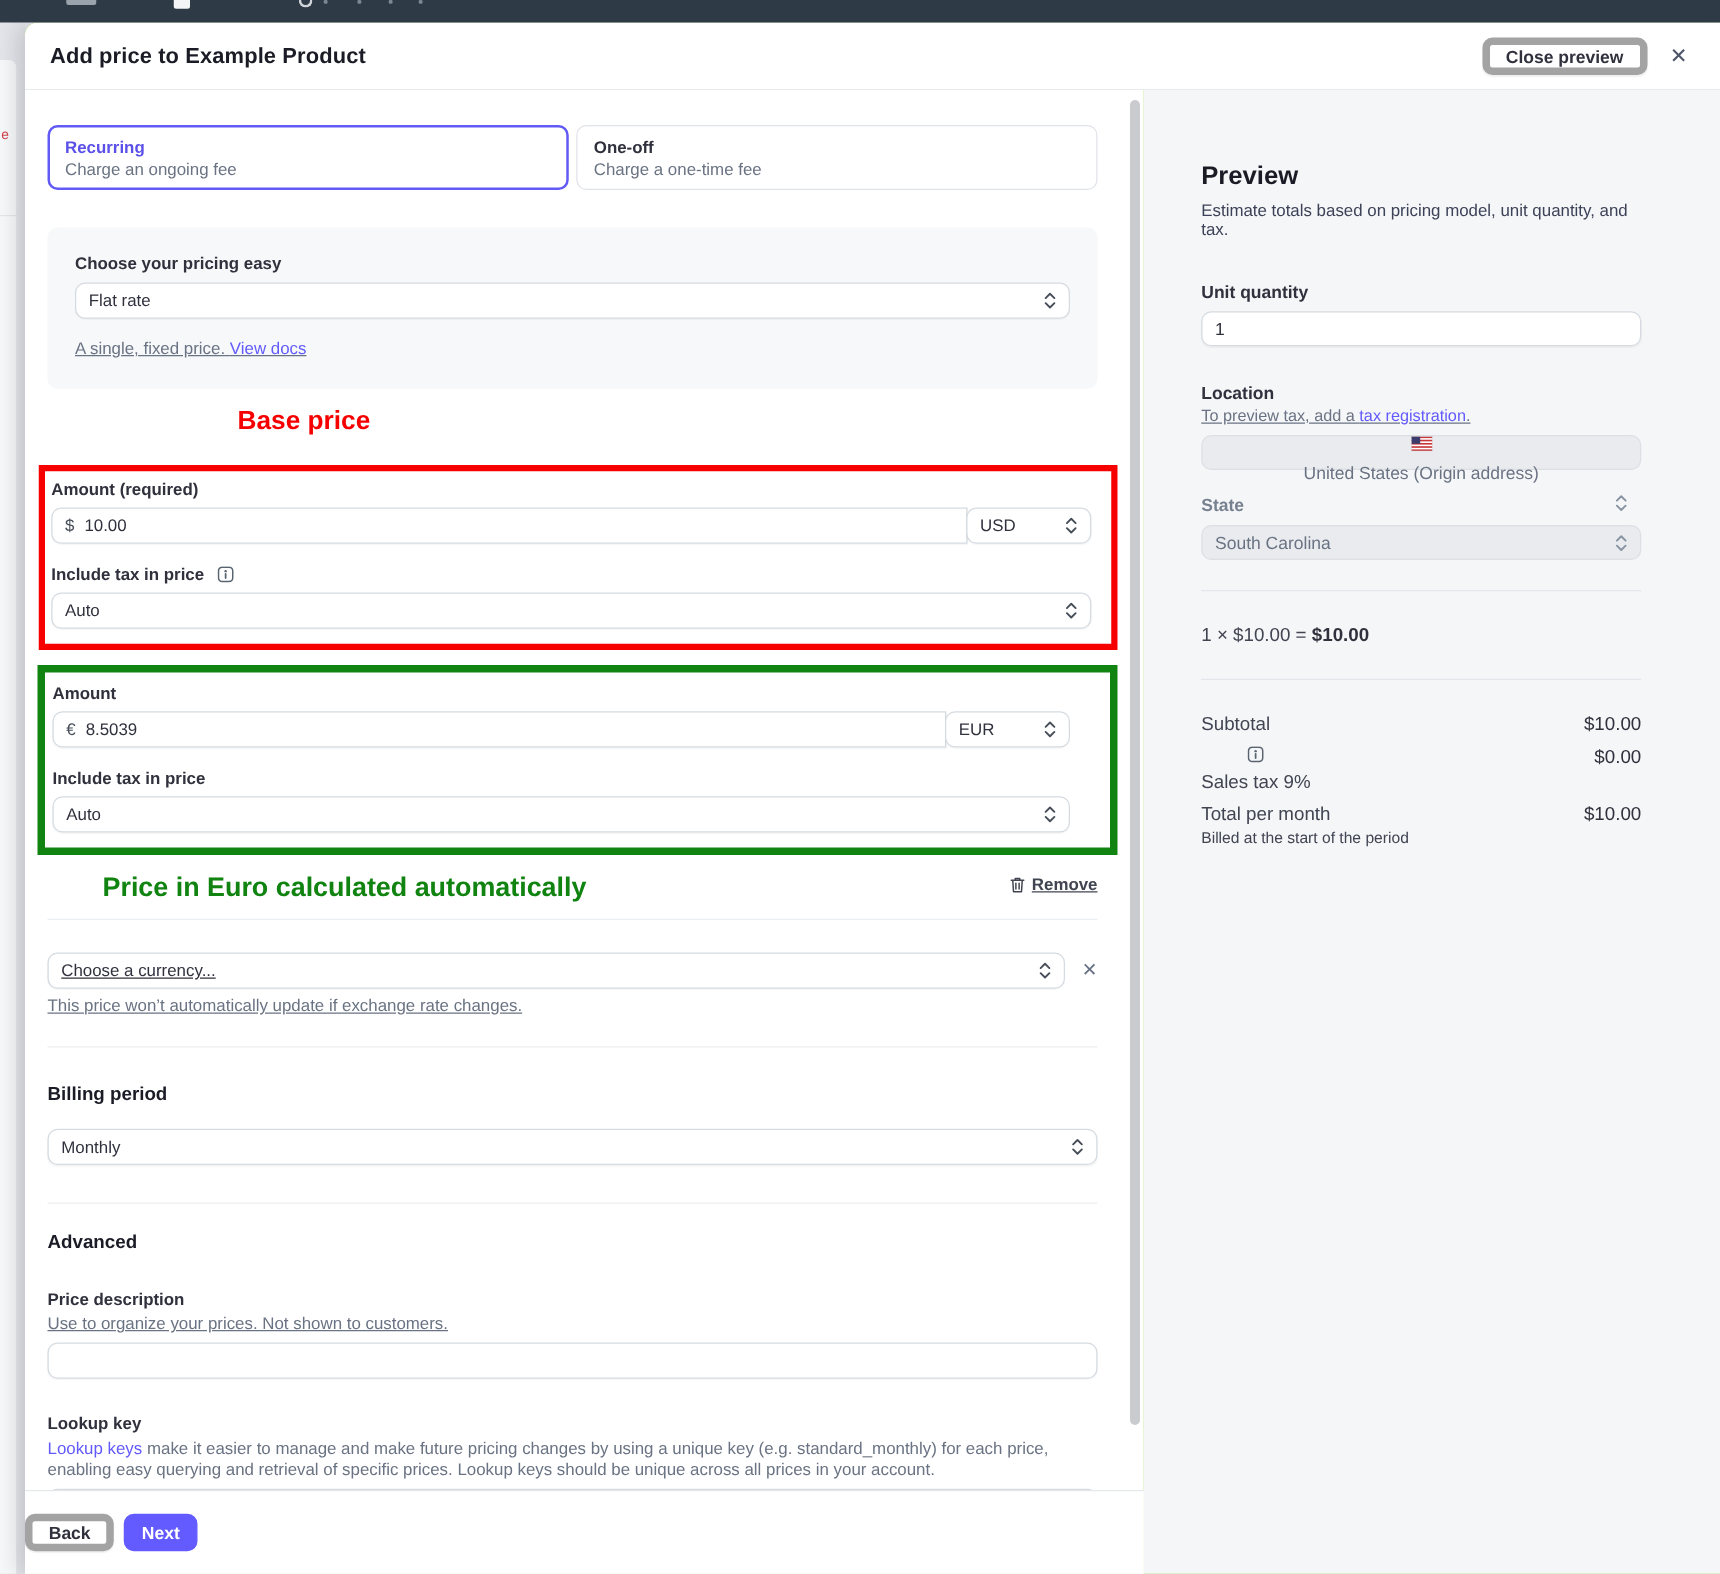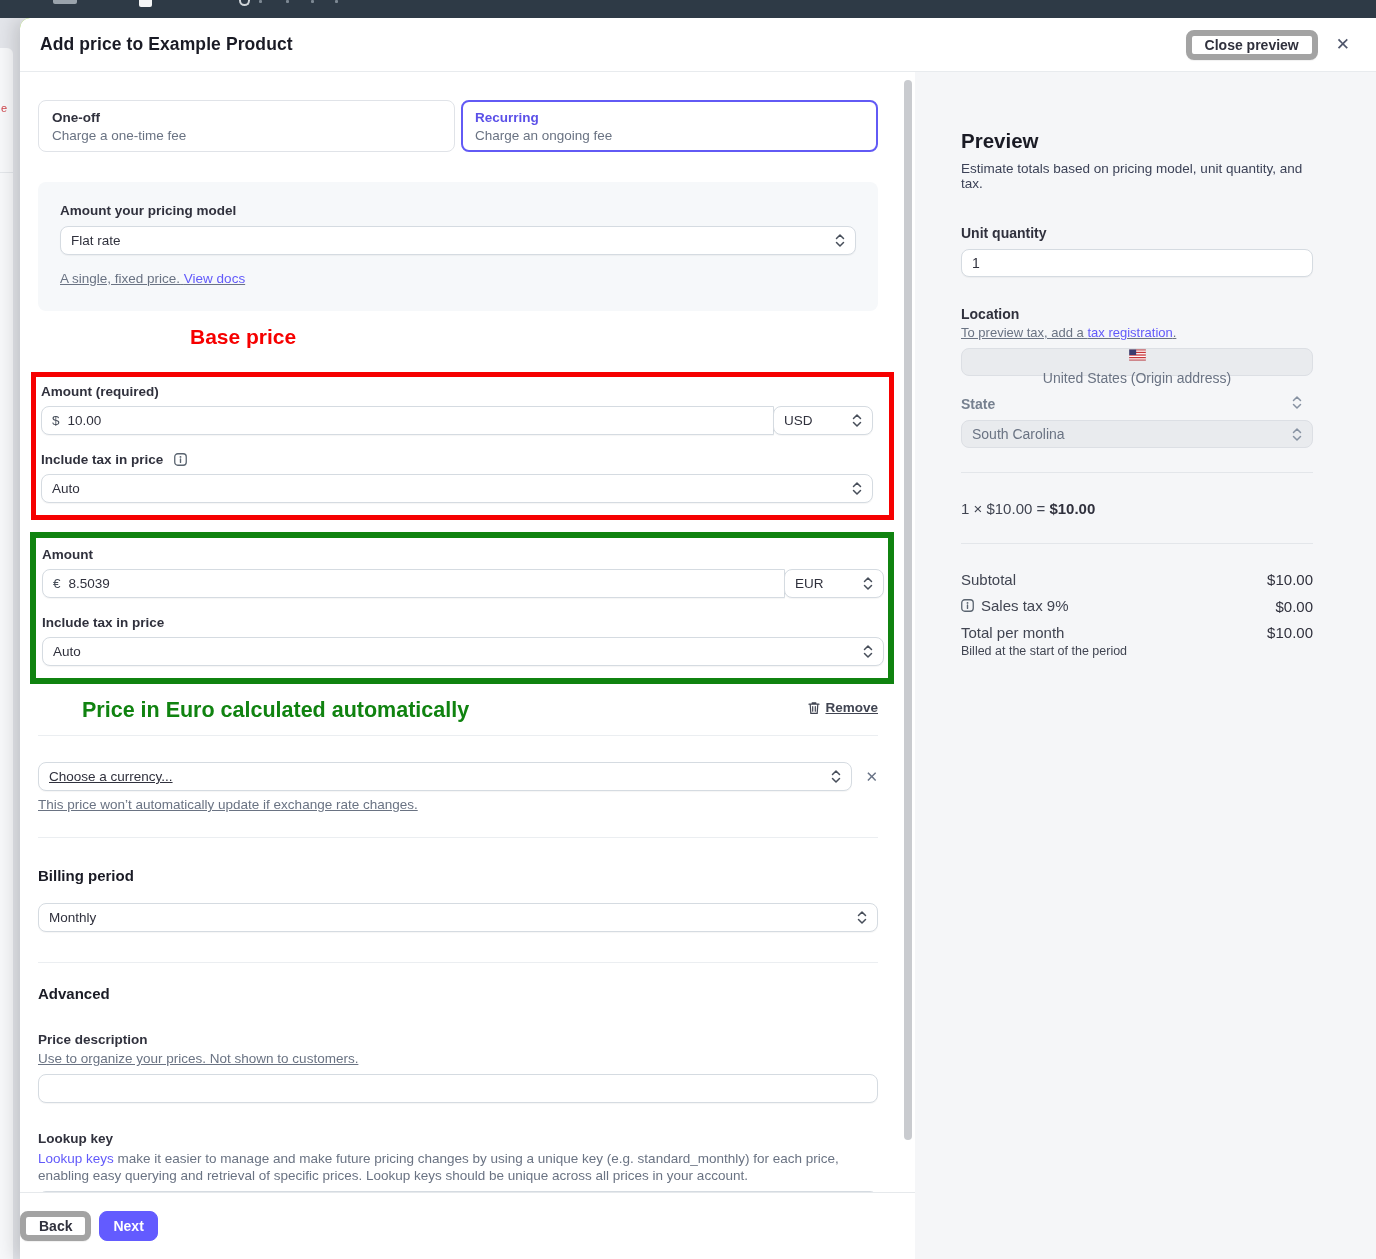--- a/index.html
+++ b/index.html
@@ -56,21 +56,21 @@
   .select, .input { height:29px; background:#fff; border:1px solid #d5dbe1; border-radius:8px;
                     box-shadow:0 1px 1px rgba(0,0,0,.04); display:flex; align-items:center;
                     font-size:13.5px; color:#30313d; padding:0 10px; position:relative; cursor:pointer; }
   .select .chev { margin-left:auto; display:flex; align-items:center; }
   .helper { font-size:13.5px; color:#6a7383;text-decoration:underline; }
   .link { color:#625afa; cursor:pointer; text-decoration:none; }
   .section-h { font-size:15px; font-weight:700; color:#1a1b25; }
   .price-head-row { margin-top:30px; position:relative; height:20px; }
   .annotation-red-text { position:absolute; left:152px; top:-16px; font-size:21px; font-weight:700; color:#f60000; }
   .red-box { border:5px solid #f60000; margin:11px -16px 0 -7px; padding:7px 16px 12px 5px; }
-  .green-box { border:6px solid #108310; margin:12px -16px 0 -8px; padding:9px 4px 12px 6px; }
+  .green-box { border:6px solid #108310; margin:12px -16px 0 -8px; padding:9px 32px 12px 6px; }
   .fgroup { margin-top:0; }
   .fgroup + .fgroup { margin-top:17px; }
   .fgroup .control { margin-top:7px; }
   .amount-ctl { display:flex; }
   .amount-ctl .input { flex:1; border-radius:8px 0 0 8px; cursor:text; }
   .amount-ctl .cur { width:100px; margin-left:-1px; border-radius:8px; z-index:1; }
   .cur-sym { color:#474e5a; margin-right:8px; }
   .inline-info { display:inline-flex; vertical-align:-2px; margin-left:7px; }
   .green-caption-row { margin-top:14px; display:flex; align-items:flex-start;text-align:center; }
   .annotation-green-text { padding-left:44px; font-size:21.5px; font-weight:700; color:#108310; }
@@ -91,21 +91,21 @@
                         display:flex; align-items:center; gap:9px; padding:0 10px; font-size:14px; color:#6a7383; }
   .pv-select-disabled .chev { margin-left:auto; }
   .pv-input { height:28px; background:#fff; border:1px solid #d5dbe1; border-radius:8px; box-shadow:0 1px 1px rgba(0,0,0,.04);
               display:flex; align-items:center; padding:0 10px; font-size:14px; color:#30313d; cursor:text; }
   .pv-divider { height:1px; background:#e3e6ea; }
   .pv-calc { font-size:15px; color:#414552; }
   .pv-calc b { color:#30313d; }
   .pv-row { display:flex; align-items:baseline; font-size:15px; color:#414552; }
   .pv-row .val { margin-left:auto; color:#30313d; }
   .pv-note { font-size:12.5px; color:#414552; margin-top:3px; }
-  .taxrow-label { display:flex; align-items:center; gap:7px; }
+  .taxrow-label { display:flex; align-items:center; gap:7px;flex-direction:column; }
   svg { display:block; }
 </style>
 </head>
 <body>
 
 <div class="topbar">
   <div class="frag frag-tab1"></div>
   <div class="frag frag-tab2"></div>
   <div class="frag frag-clock"></div>
   <div class="frag frag-dot" style="left:259px;"></div>
@@ -129,32 +129,32 @@
       <span class="icon-close">✕</span>
     </div>
   </div>
 
   <div class="modal-body">
 
     <div class="form-col">
       <div class="form-scroll">
 
         <div class="type-cards">
+          <div class="type-card selected">
+            <div class="t">Recurring</div>
+            <div class="d">Charge an ongoing fee</div>
+          </div>
           <div class="type-card">
             <div class="t">One-off</div>
             <div class="d">Charge a one-time fee</div>
           </div>
-          <div class="type-card selected">
-            <div class="t">Recurring</div>
-            <div class="d">Charge an ongoing fee</div>
-          </div>
         </div>
 
         <div class="model-box">
-          <div class="label">Amount your pricing model</div>
+          <div class="label">Choose your pricing easy</div>
           <div class="select" style="margin-top:8px;">
             <span>Flat rate</span>
             <span class="chev">
               <svg width="10" height="15" viewBox="0 0 10 15">
                   <path d="M1.5 5.5 5 2l3.5 3.5M1.5 9.5 5 13l3.5-3.5" fill="none" stroke="#474e5a" stroke-width="1.5" stroke-linecap="round" stroke-linejoin="round"></path>
                 </svg>
             </span>
           </div>
           <div class="helper" style="margin-top:16px;">
             <span>A single, fixed price.</span>

